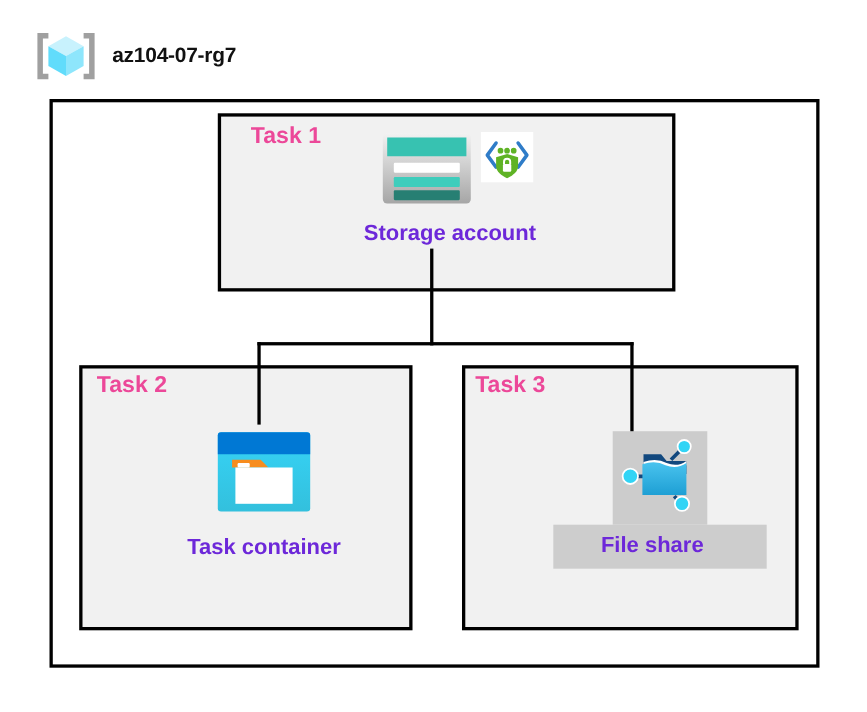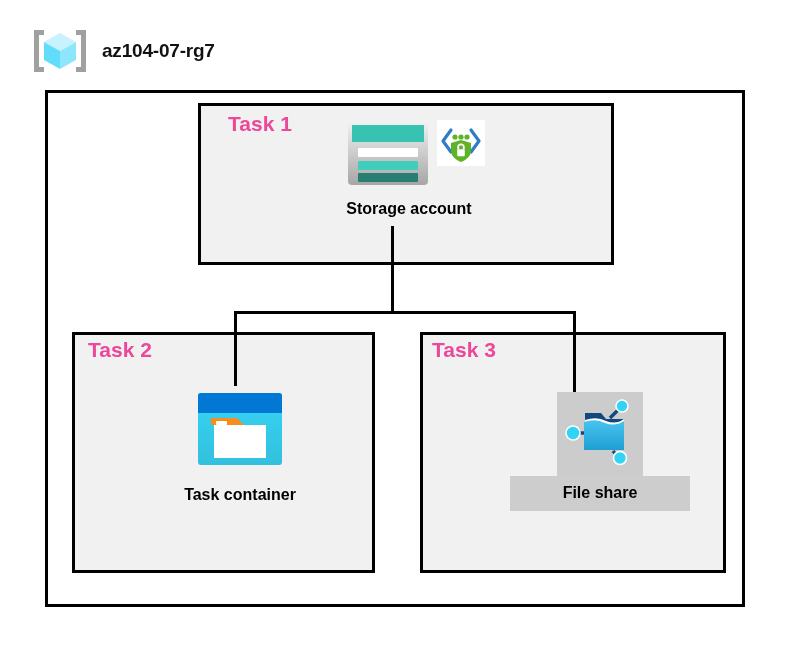--- a/index.html
+++ b/index.html
@@ -85,23 +85,23 @@
   #conn-right { left: 573px; top: 311px; width: 3px; height: 82px; }
 
   
   .node {
     position: absolute;
     display: flex;
     flex-direction: column;
     align-items: center;
   }
   .node-caption {
-    font-size: 16px;
+    font-size: 20px;
     font-weight: bold;
-    color: #000000;
+    color: #6d28d9;
     white-space: nowrap;
   }
 
   
   #storage-node { left: 294px; top: 120px; width: 230px; }
   #storage-icon-row {
     display: flex;
     align-items: flex-start;
     gap: 8px;
     margin-left: 14px;
@@ -117,21 +117,21 @@
   .hl-icon {
     background: #cccccc;
     padding: 4px 6px 6px 6px;
     display: flex;
     justify-content: center;
   }
   .hl-label {
     background: #cdcdcd;
     width: 180px;
     text-align: center;
-    padding: 8px 0 9px 0;
+    padding: 8px 14px 9px 0;
     margin-top: 0px;
   }
 </style>
 </head>
 <body>
 
 <div id="stage">
 
   <div class="rg-header">
     <span>

